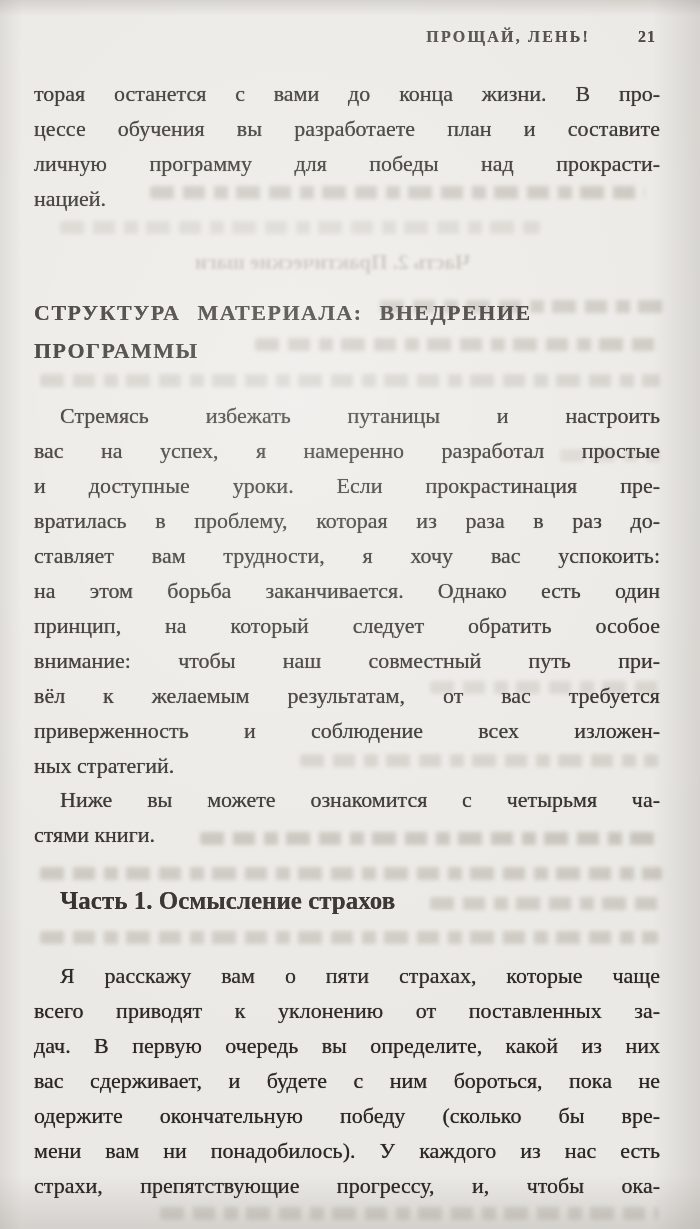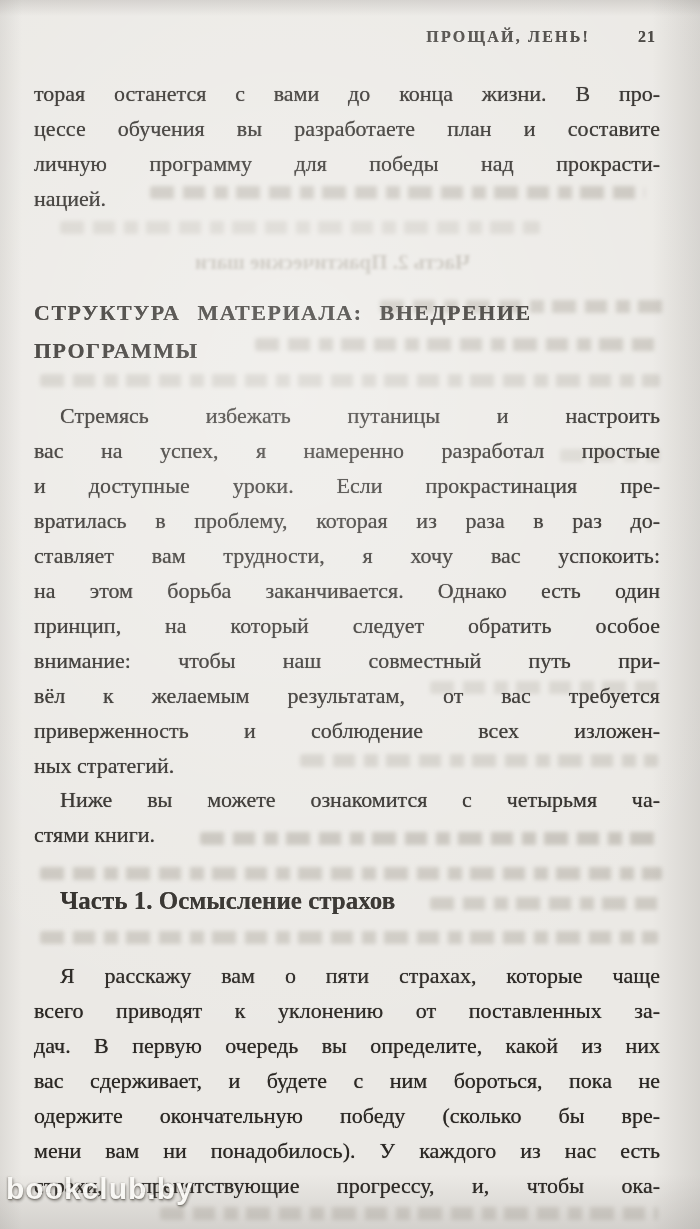--- a/index.html
+++ b/index.html
@@ -128,14 +128,13 @@
   <div class="block bodytext" style="top:958px">
     <div class="ln indent">Я расскажу вам о пяти страхах, которые чаще</div>
     <div class="ln">всего приводят к уклонению от поставленных за-</div>
     <div class="ln">дач. В первую очередь вы определите, какой из них</div>
     <div class="ln">вас сдерживает, и будете с ним бороться, пока не</div>
     <div class="ln">одержите окончательную победу (сколько бы вре-</div>
     <div class="ln">мени вам ни понадобилось). У каждого из нас есть</div>
     <div class="ln">страхи, препятствующие прогрессу, и, чтобы ока-</div>
   </div>
 
-  <div class="watermark">bookclub.by</div>
 </div>
 
 </body></html>

